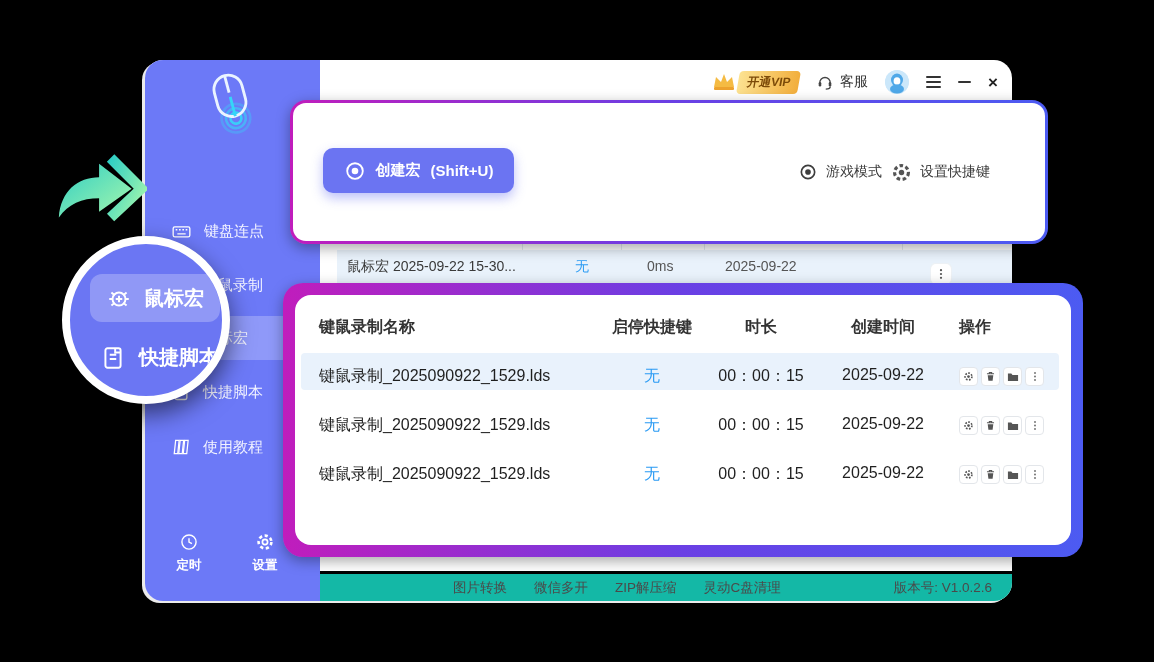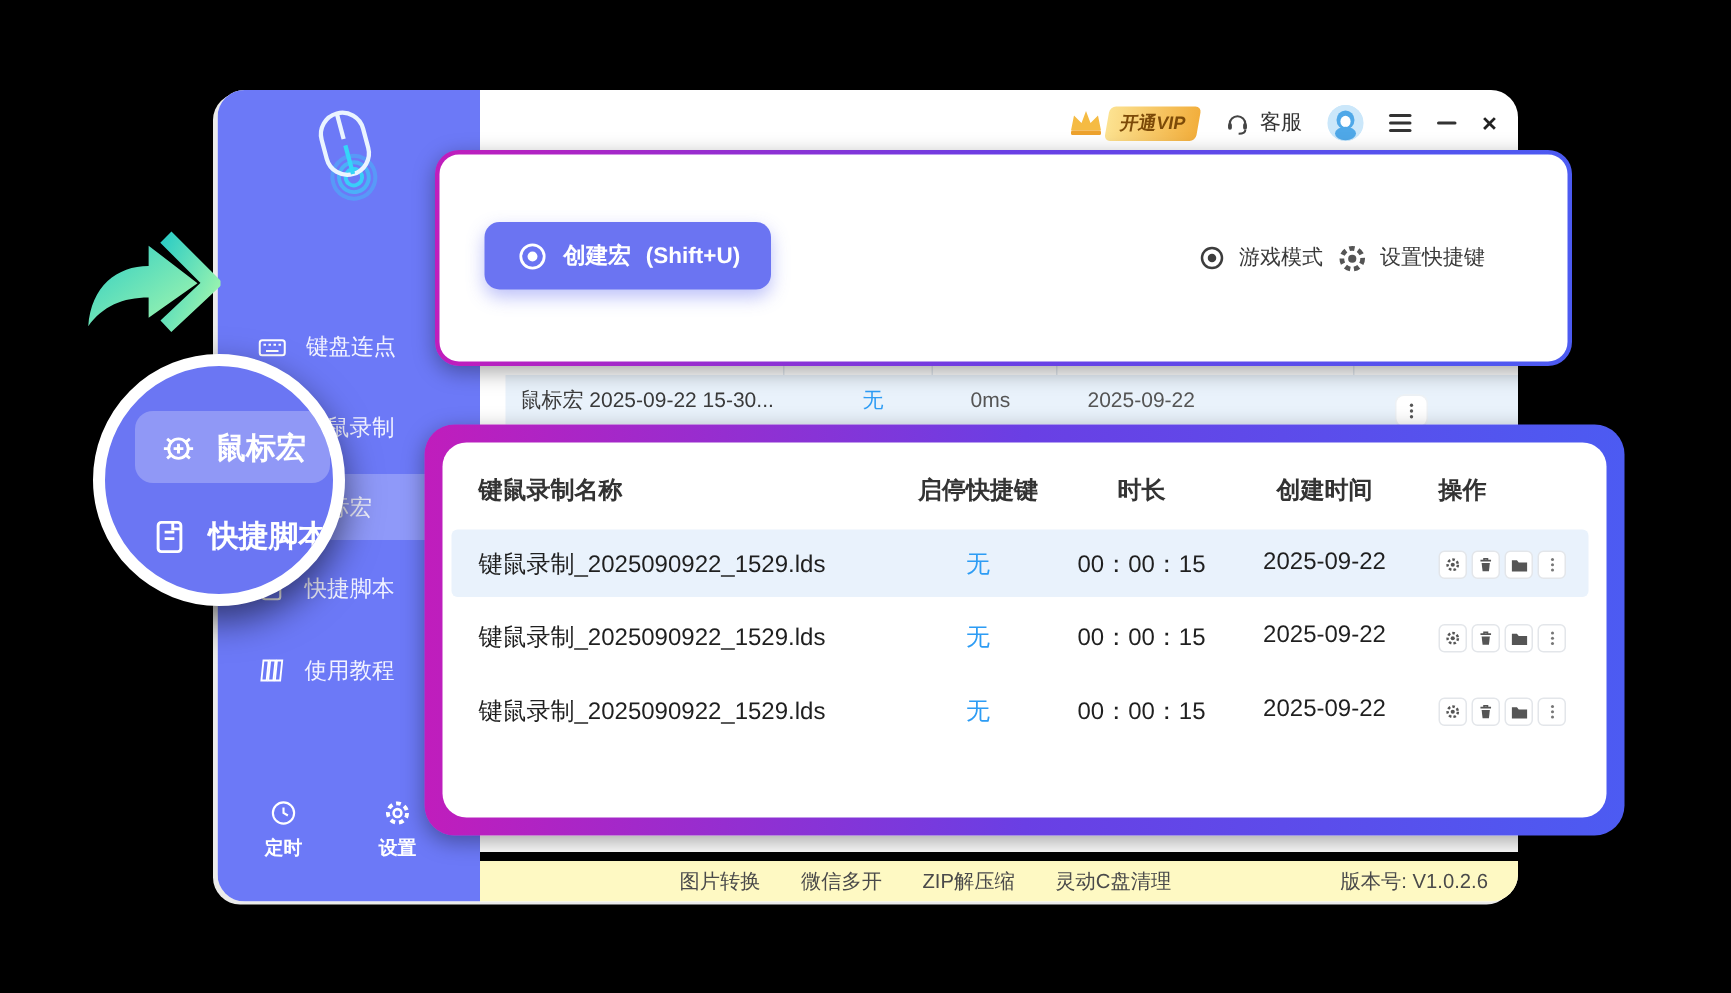--- a/index.html
+++ b/index.html
@@ -33,21 +33,21 @@
 
   
   .bg-strip{left:175px;top:176px;right:0;height:14px;background:#fff;}
   .bg-div{top:170px;width:1px;height:20px;background:#E3E9F0;}
   .bg-row{left:192px;top:190px;right:0;height:33px;background:#E9F2FB;font-size:14px;color:#3a3a3a;}
   .bg-row span{position:absolute;top:8px;}
   .mini-btn{width:20px;height:20px;border-radius:5px;background:#fff;display:flex;align-items:center;
             justify-content:center;cursor:pointer;box-shadow:0 0 0 1px #EDF1F5;}
 
   
-  .win-footer{left:175px;right:0;bottom:0;height:27px;border-top:6px solid #000000;background:#fef9c3;}
+  .win-footer{left:175px;right:0;bottom:0;height:27px;border-top:3px solid #000000;background:#14b8a6;}
   .foot-links{position:absolute;left:133px;top:0;bottom:0;display:flex;align-items:center;gap:27px;
               font-size:13.5px;color:#4a4a4a;}
   .foot-links span{cursor:pointer;}
   .version{position:absolute;right:20px;top:0;bottom:0;display:flex;align-items:center;font-size:13.5px;color:#4a4a4a;}
 
   
   .callout{border-radius:16px;padding:3px;background:linear-gradient(90deg,#C01DBC,#6A3FE4,#4C5BF2);
            box-shadow:0 4px 14px rgba(0,0,0,.35);}
   .callout-inner{position:relative;width:100%;height:100%;background:#fff;border-radius:13px;box-sizing:border-box;}
   #callout-toolbar{left:290px;top:100px;width:752px;height:138px;z-index:6;}
@@ -57,21 +57,21 @@
   .btn-create{position:absolute;left:30px;top:45px;width:191px;height:45px;background:#6B74F2;border-radius:10px;
               display:flex;align-items:center;justify-content:center;gap:10px;color:#fff;font-size:15px;
               font-weight:bold;box-shadow:0 5px 12px rgba(107,116,242,.45);cursor:pointer;}
   .btn-run{position:absolute;left:251px;top:44px;width:212px;height:46px;background:#fff;border:2px solid #6E77F3;
            border-radius:10px;box-sizing:border-box;display:flex;align-items:center;justify-content:center;gap:10px;
            color:#5560F0;font-size:15px;font-weight:bold;cursor:pointer;}
   .tool-chip{position:absolute;top:0;height:100%;display:flex;align-items:center;gap:8px;font-size:14px;color:#3a3a3a;cursor:pointer;}
 
   
   .th{position:absolute;top:22px;font-size:16px;font-weight:600;color:#333;}
-  .trow{position:absolute;left:6px;right:12px;height:45px;font-size:16px;color:#1f1f1f;}
+  .trow{position:absolute;left:6px;right:12px;height:37px;font-size:16px;color:#1f1f1f;}
   .trow.hl{background:#E9F2FC;border-radius:4px;}
   .tc{position:absolute;top:13px;}
   .blue{color:#2D9CF4;}
   .act-btn{width:19px;height:19px;border-radius:4px;background:#fff;border:1px solid #E3E6EA;display:flex;
            align-items:center;justify-content:center;box-sizing:border-box;cursor:pointer;}
   .act-group{display:flex;gap:3px;}
 
   
   #magnifier{left:62px;top:236px;width:152px;height:152px;border-radius:50%;border:8px solid #fff;
              background:#6B76F3;overflow:hidden;box-shadow:0 10px 24px rgba(0,0,0,.55);z-index:8;}

